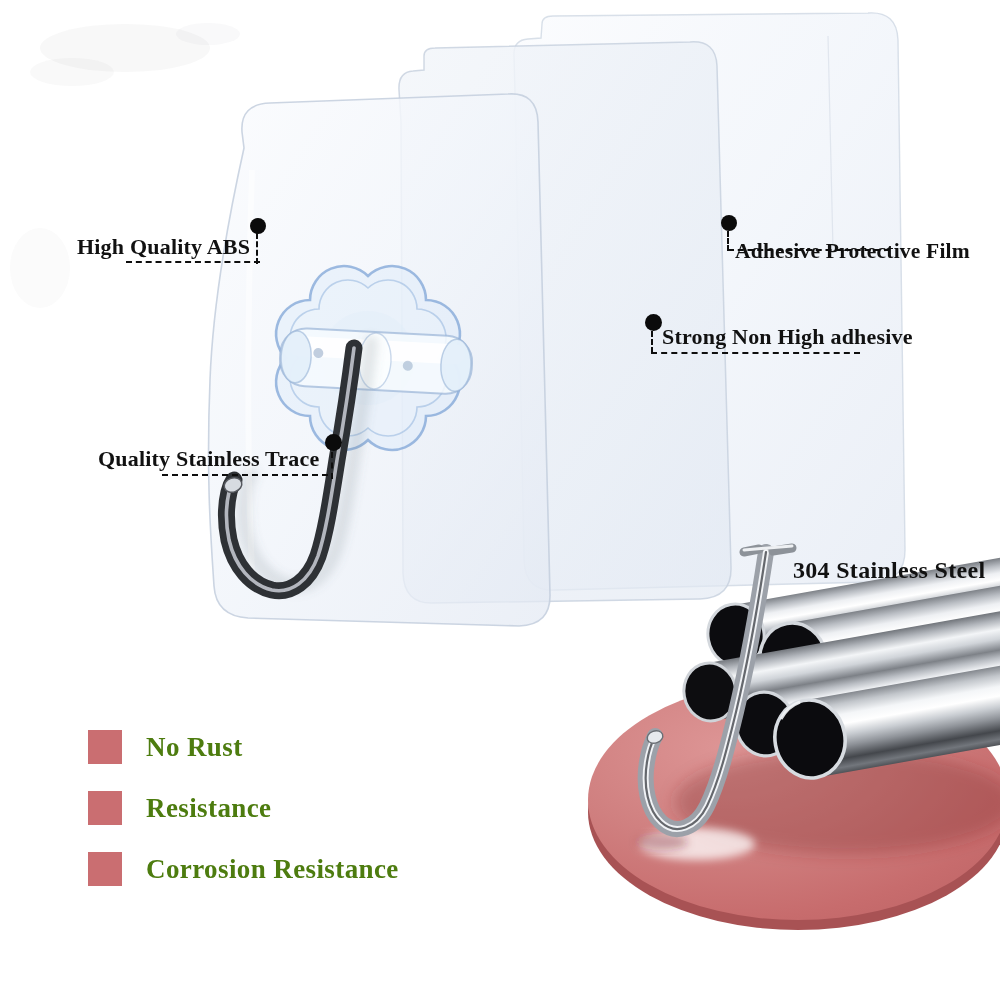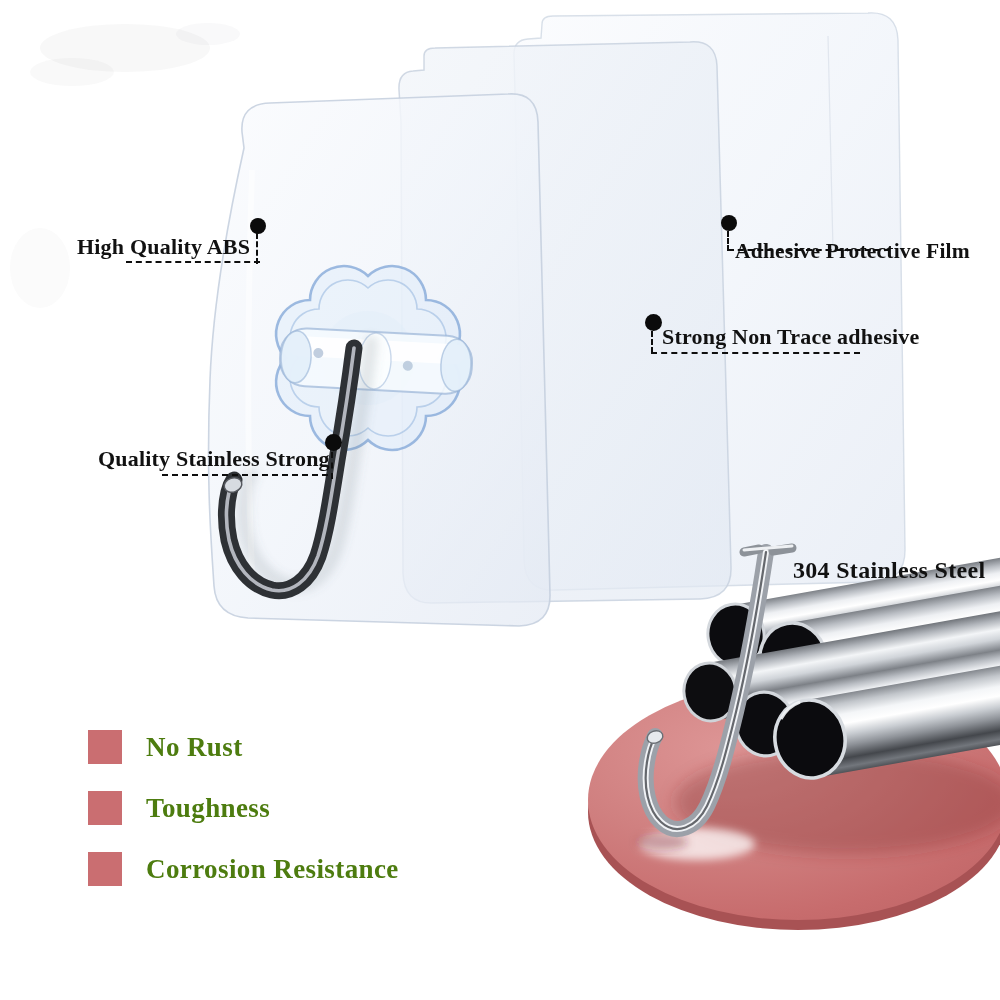--- a/index.html
+++ b/index.html
@@ -213,43 +213,43 @@
   <div class="callout">
     <div class="callout-dot" style="left:721px;top:215px;width:16px;height:16px;"></div>
     <div class="dash-vline" style="left:727px;top:231px;height:20px;"></div>
     <div class="callout-text t21" style="left:735px;top:223px;margin-top:16px;">Adhesive Protective Film</div>
     <div class="dash-underline" style="left:728px;top:249px;width:162px;"></div>
   </div>
 
   <div class="callout">
     <div class="callout-dot" style="left:645px;top:314px;width:17px;height:17px;"></div>
     <div class="dash-vline" style="left:651px;top:331px;height:22px;"></div>
-    <div class="callout-text t22" style="left:662px;top:324px;">Strong Non Trace adhesive</div>
+    <div class="callout-text t22" style="left:662px;top:324px;">Strong Non High adhesive</div>
     <div class="dash-underline" style="left:651px;top:352px;width:209px;"></div>
   </div>
 
   <div class="callout">
-    <div class="callout-text t22" style="left:98px;top:446px;">Quality Stainless Strong</div>
+    <div class="callout-text t22" style="left:98px;top:446px;">Quality Stainless Trace</div>
     <div class="dash-underline" style="left:162px;top:474px;width:166px;"></div>
     <div class="dash-vline" style="left:331px;top:452px;height:27px;"></div>
     <div class="callout-dot" style="left:325px;top:434px;width:17px;height:17px;"></div>
   </div>
 
   <div class="callout">
     <div class="callout-text t24" style="left:793px;top:557px;">304 Stainless Steel</div>
   </div>
 
   <div class="features">
     <div class="feature-row">
       <div class="feature-bullet"></div>
       <div class="feature-label">No Rust</div>
     </div>
     <div class="feature-row">
       <div class="feature-bullet"></div>
-      <div class="feature-label">Toughness</div>
+      <div class="feature-label">Resistance</div>
     </div>
     <div class="feature-row">
       <div class="feature-bullet"></div>
       <div class="feature-label">Corrosion Resistance</div>
     </div>
   </div>
 
 </div>
 
 </body></html>

